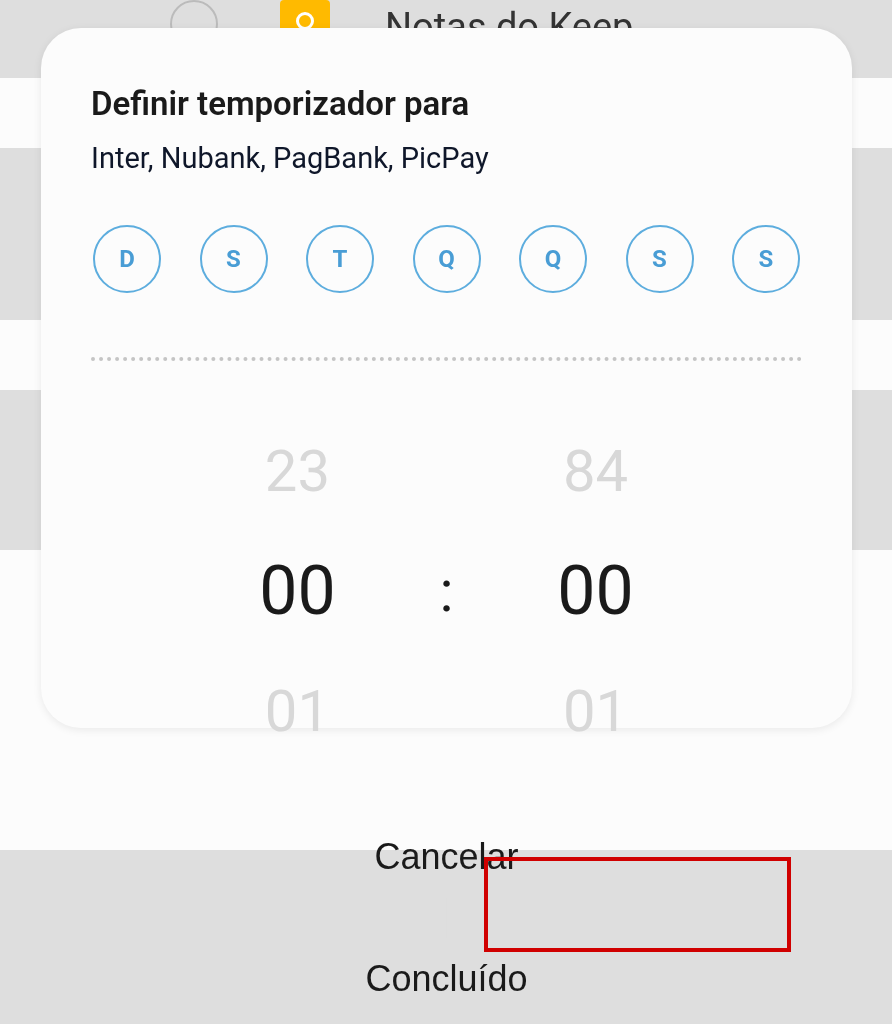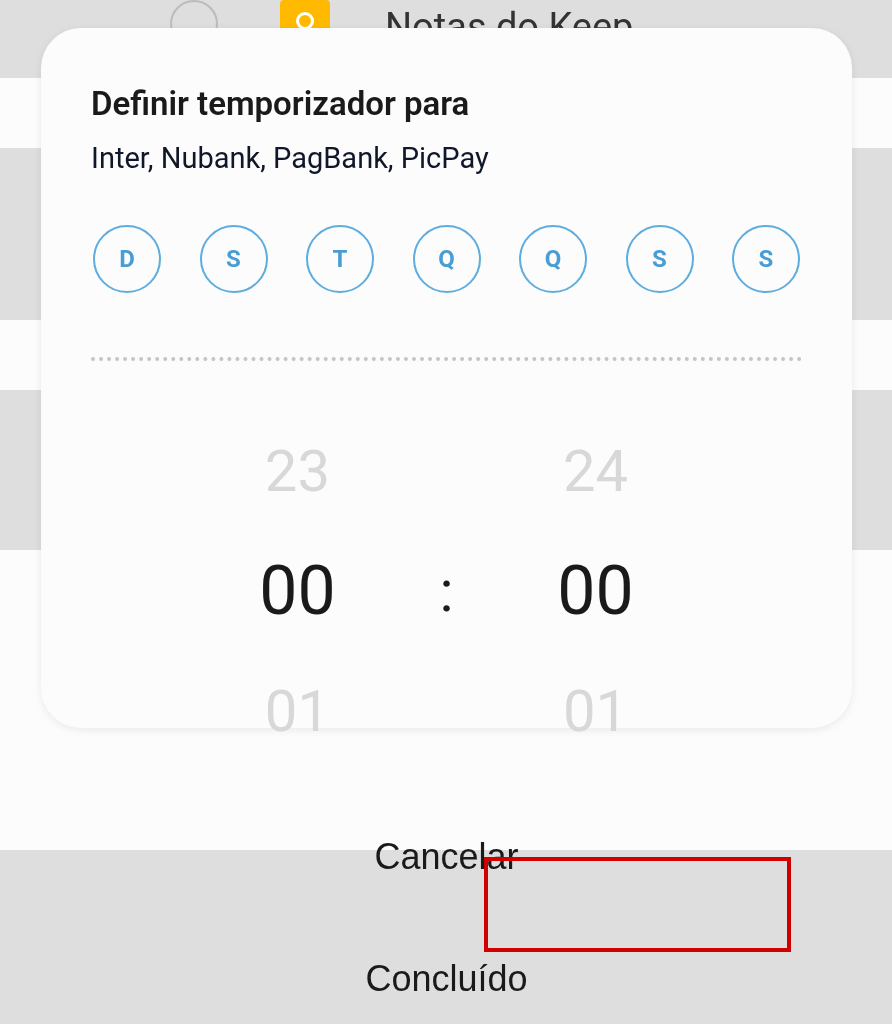--- a/index.html
+++ b/index.html
@@ -204,21 +204,21 @@
   <hr class="dotted-divider">
 
   <div class="time-picker">
     <div class="time-column">
       <div class="time-faded">23</div>
       <div class="time-selected">00</div>
       <div class="time-faded">01</div>
     </div>
     <div class="time-colon">:</div>
     <div class="time-column">
-      <div class="time-faded">24</div>
+      <div class="time-faded">84</div>
       <div class="time-selected">00</div>
       <div class="time-faded">01</div>
     </div>
   </div>
 
   <div class="button-row">
     <button class="btn">Cancelar</button>
     <div class="btn-divider"></div>
     <button class="btn">Concluído</button>
   </div>

